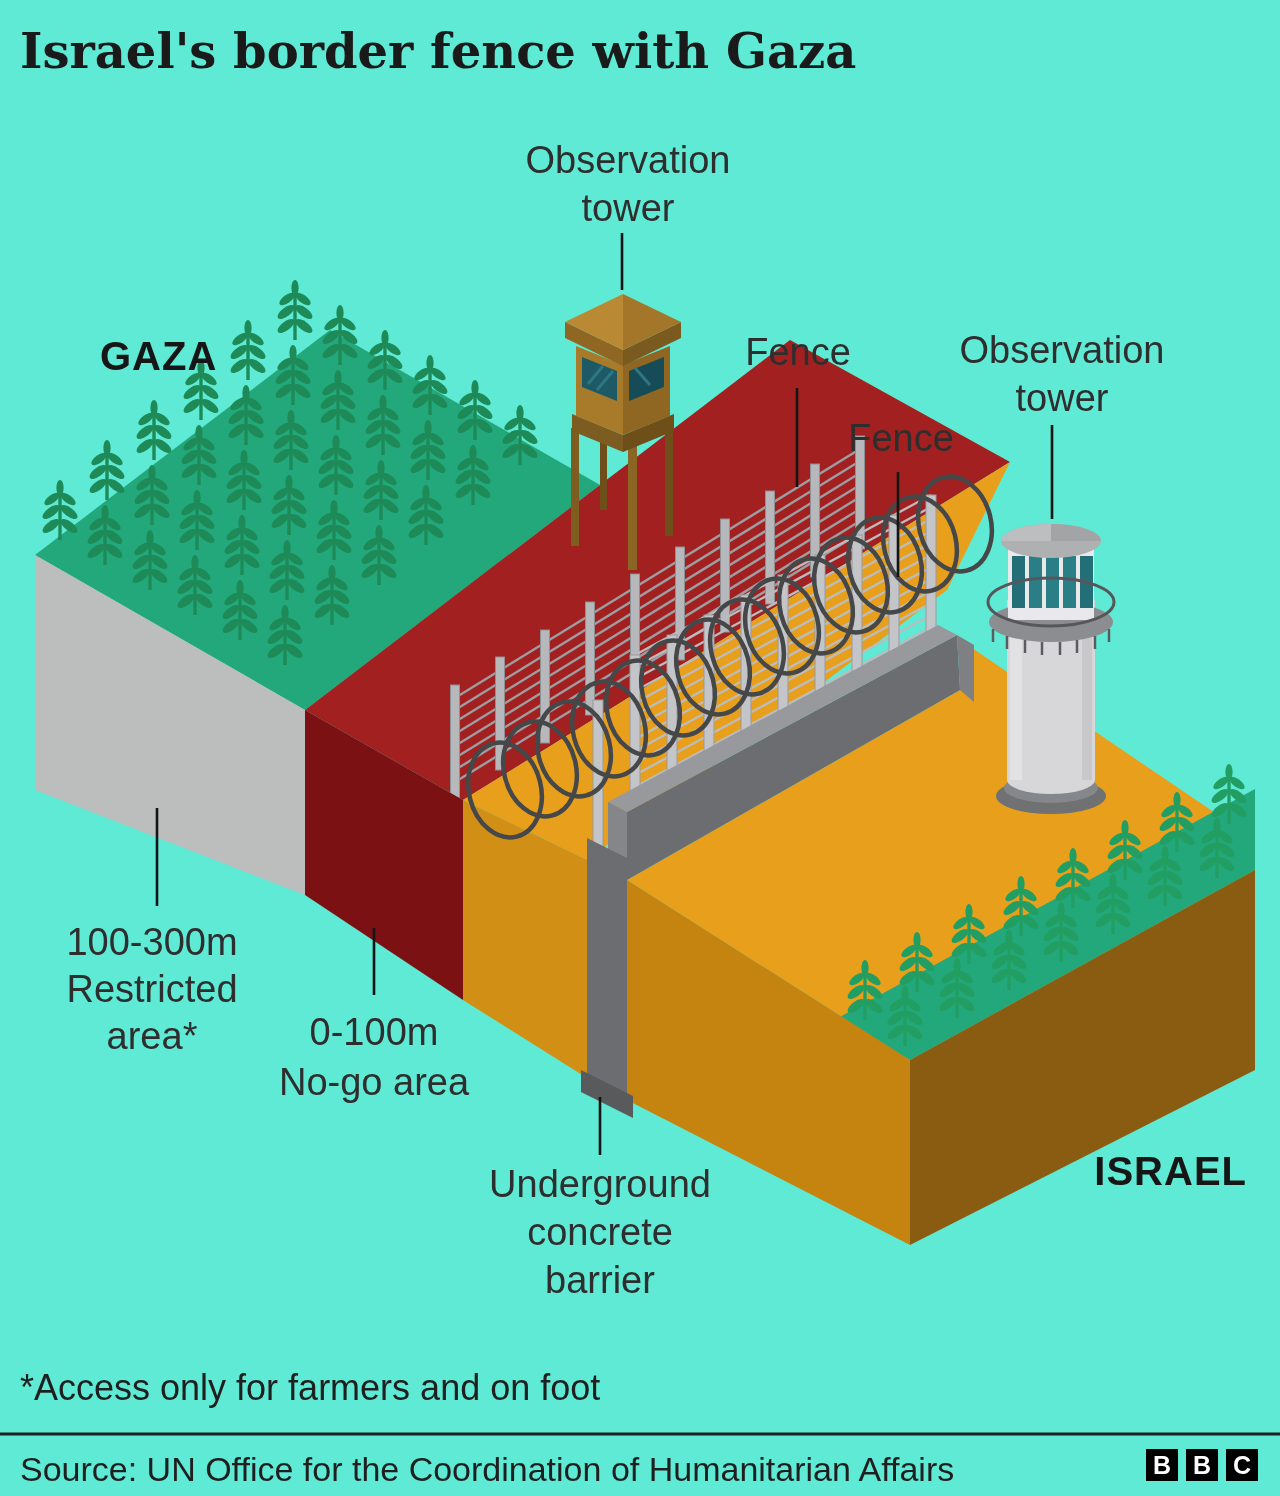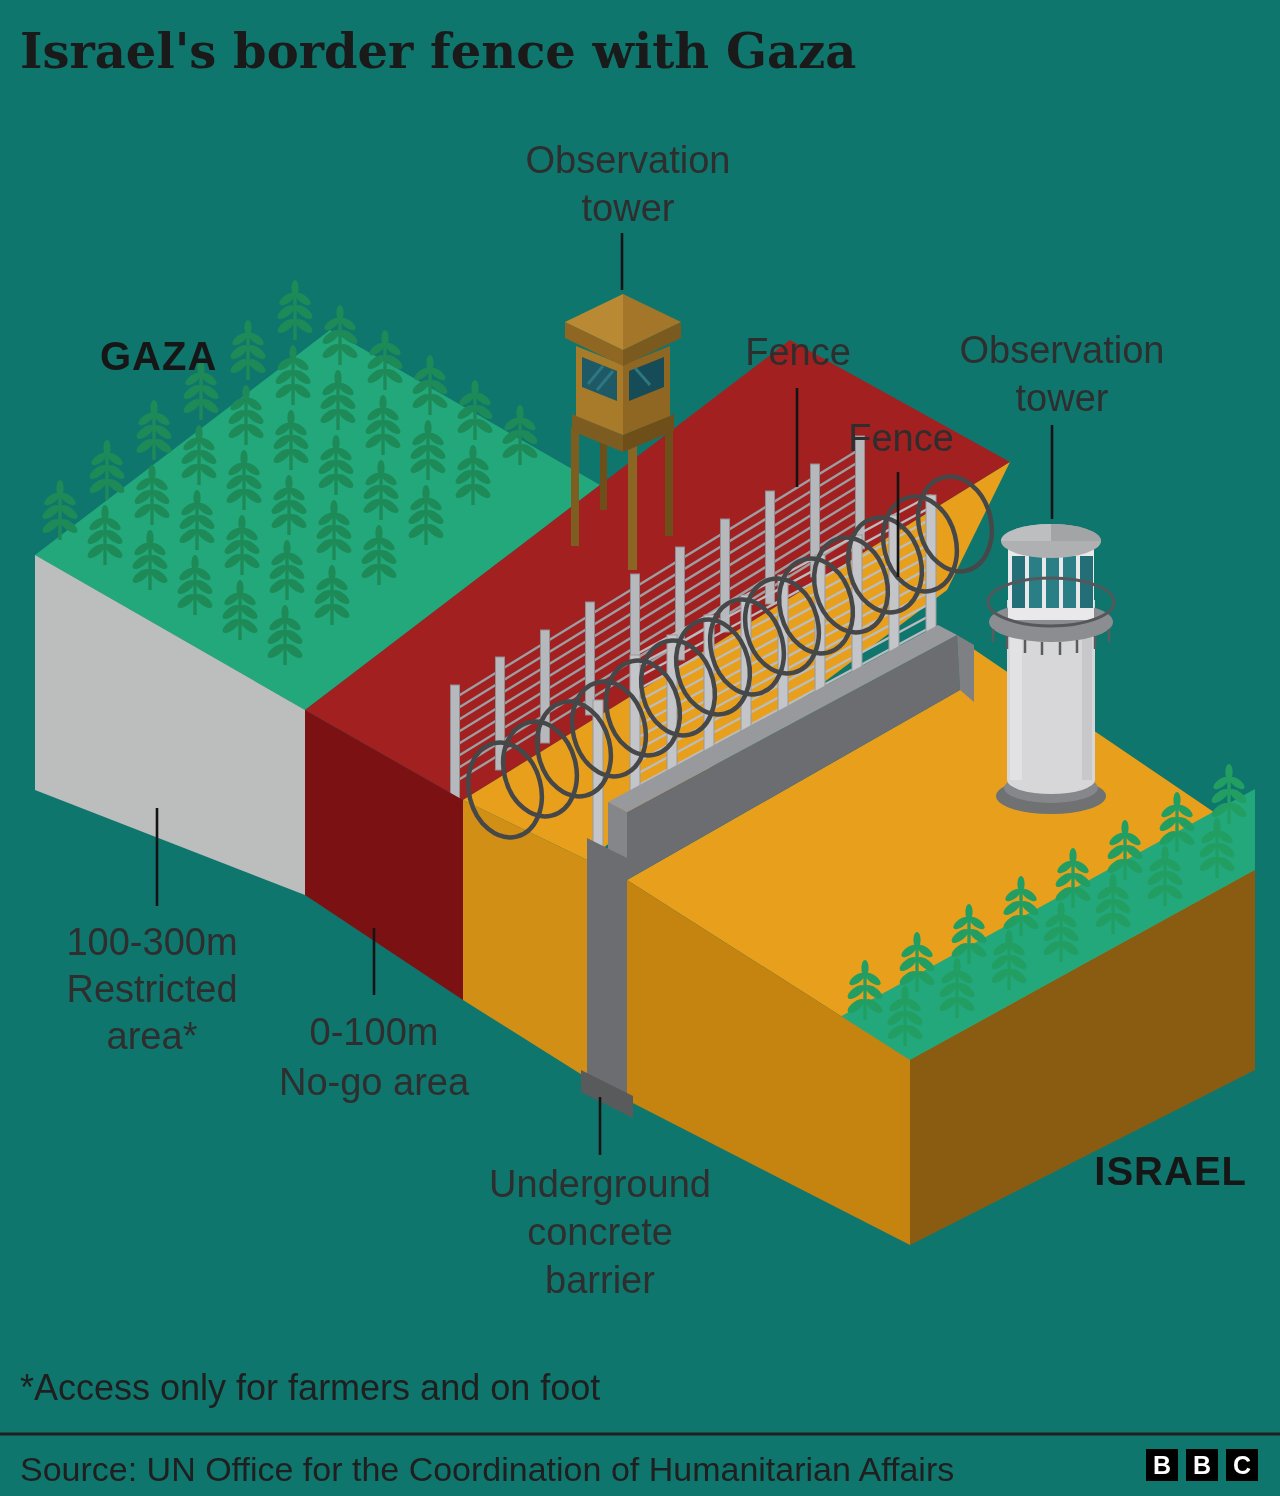--- a/index.html
+++ b/index.html
@@ -1,16 +1,16 @@
 <!DOCTYPE html>
 <html><head>
 <meta charset="utf-8">
 <style>
   html,body{margin:0;padding:0;background:#ffffff;}
-  .stage{position:relative;width:1280px;height:1496px;background:#0f766e;overflow:hidden;}
+  .stage{position:relative;width:1280px;height:1496px;background:#5eead4;overflow:hidden;}
   svg{display:block;}
   text{font-family:"Liberation Sans","DejaVu Sans",sans-serif;fill:#2e2e2e;}
   .title{font-family:"DejaVu Serif","Liberation Serif",serif;font-weight:bold;font-size:48px;fill:#1a1a1a;}
   .callout{font-size:38px;fill:#2e2e2e;}
   .region{font-size:40px;font-weight:bold;fill:#161616;letter-spacing:1px;}
   .footnote{font-size:36px;fill:#1f1f1f;}
   .source{font-size:34px;fill:#1f1f1f;}
   .bbc-letter{font-size:25px;font-weight:bold;fill:#ffffff;text-anchor:middle;}
   .ptr{stroke:#141414;stroke-width:2.6;}
 </style>

